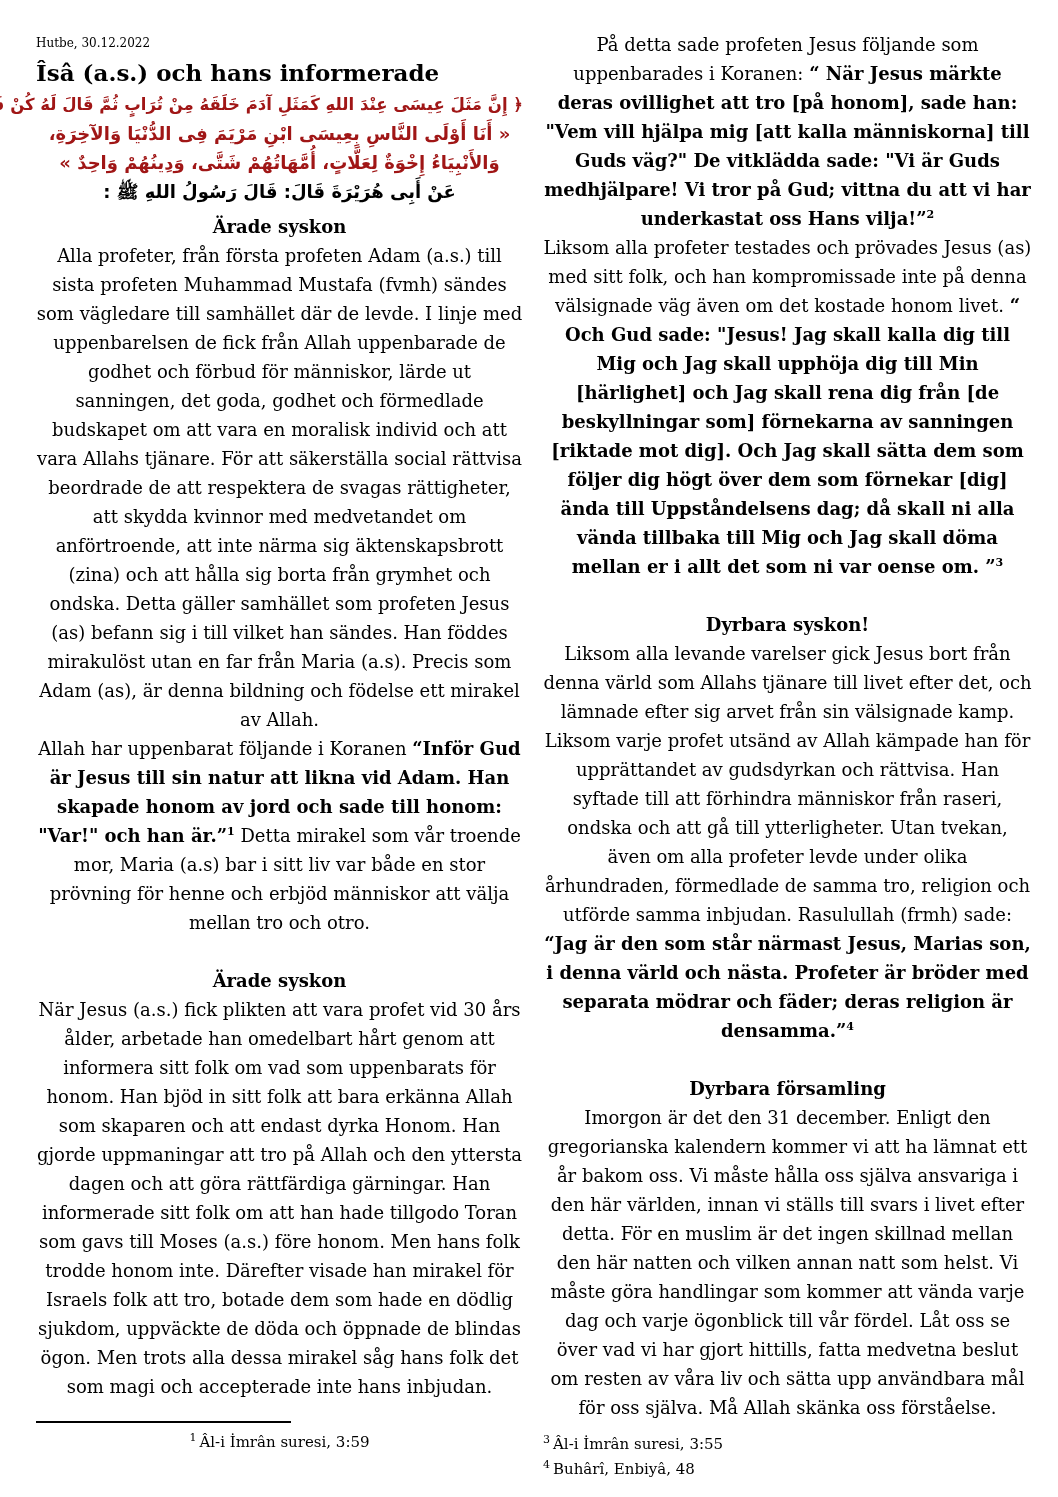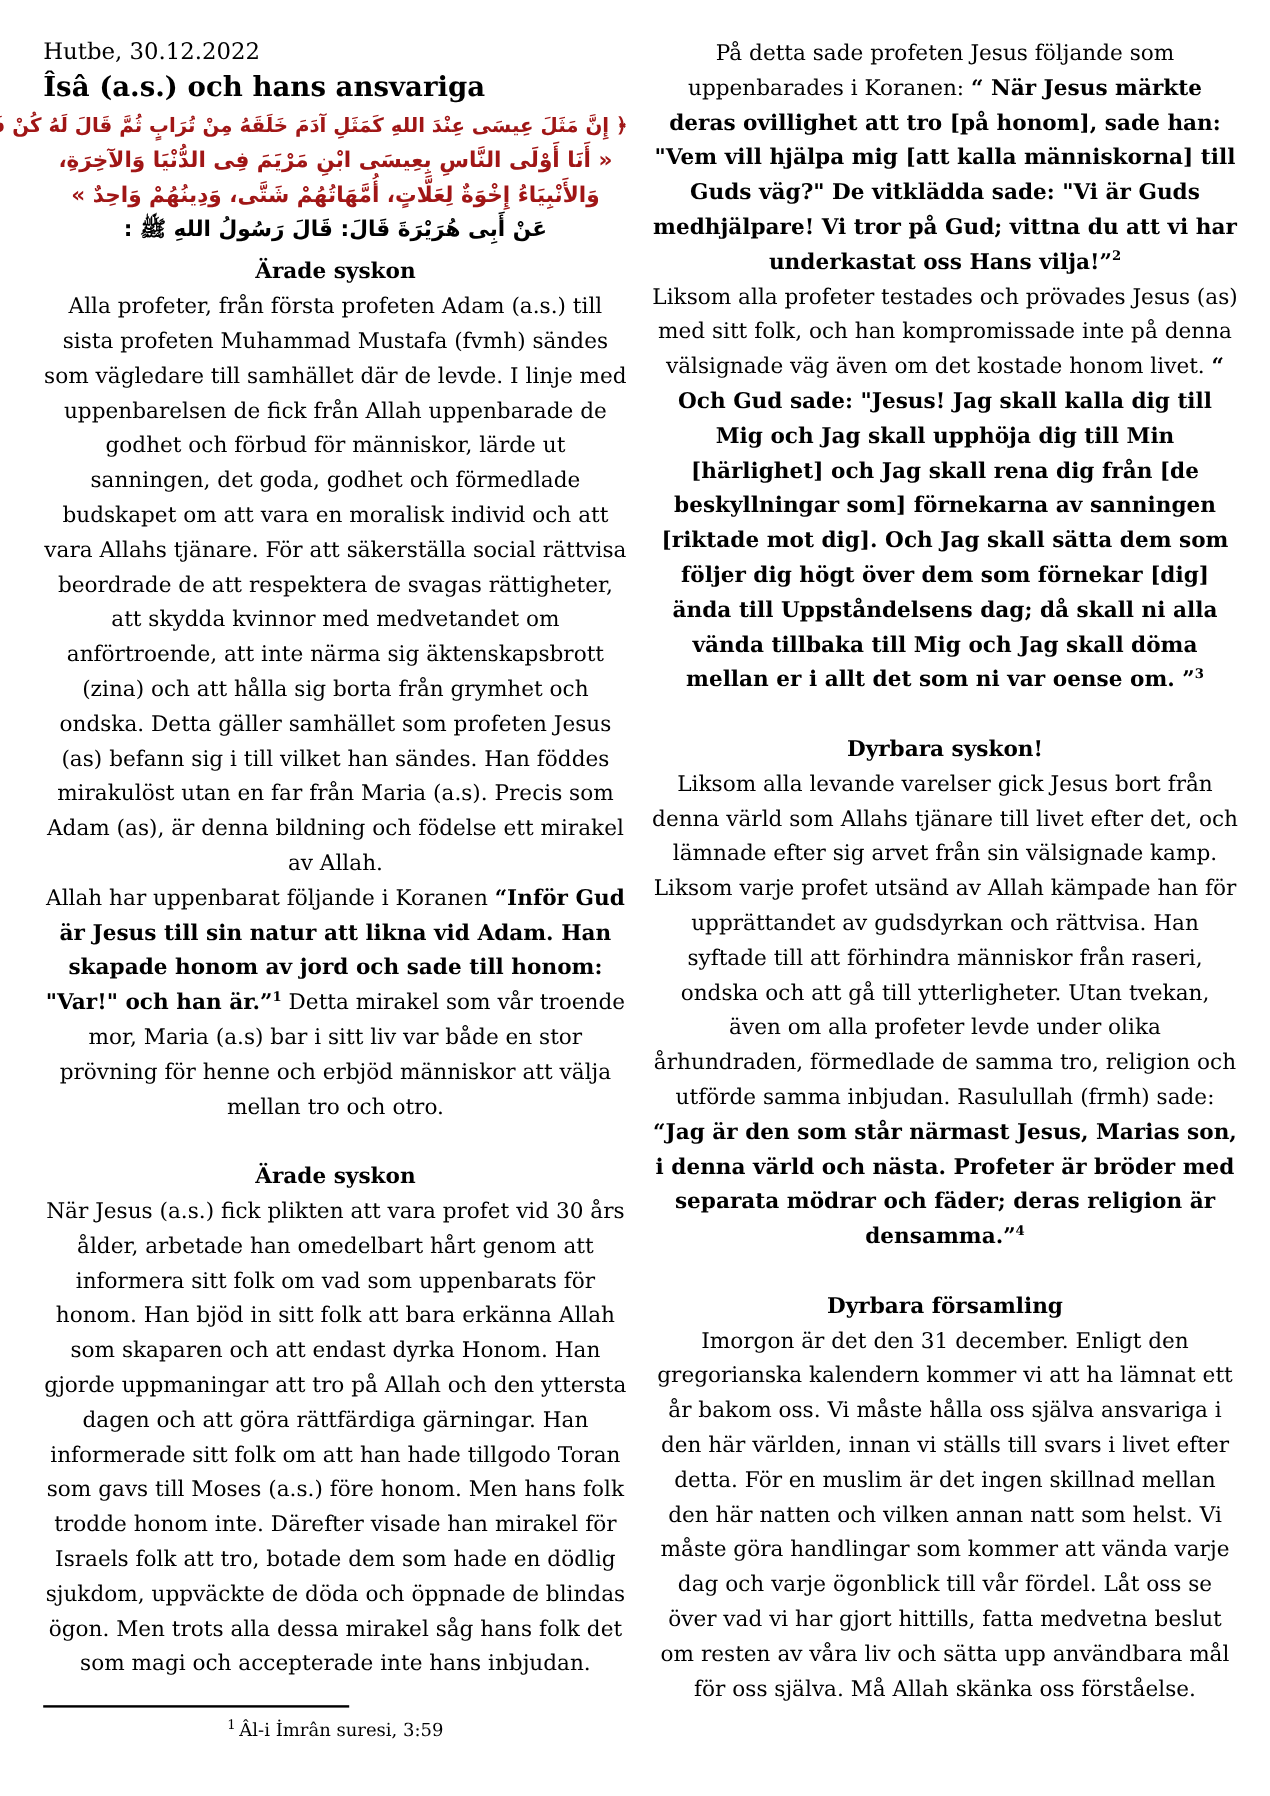--- a/index.html
+++ b/index.html
@@ -10,21 +10,21 @@
     background: #ffffff;
     color: #000000;
     font-family: "DejaVu Serif", "Liberation Serif", serif;
     overflow: hidden;
   }
   .col { position: absolute; top: 30px; }
   .col-left  { left: 36px;  width: 487px; }
   .col-right { left: 543px; width: 489px; }
 
   .date-line {
-    font-size: 19px;
+    font-size: 12px;
     line-height: 27px;
   }
   .doc-title {
     margin: 0;
     font-size: 23px;
     font-weight: bold;
     line-height: 31px;
   }
 
   .arabic {
@@ -60,21 +60,21 @@
   }
   .fn sup { margin-right: 3px; }
 </style>
 </head>
 <body>
 
 <div class="page">
 
   <div class="col col-left">
     <div class="date-line">Hutbe, 30.12.2022</div>
-    <h1 class="doc-title">Îsâ (a.s.) och hans ansvariga</h1>
+    <h1 class="doc-title">Îsâ (a.s.) och hans informerade</h1>
 
     <div class="arabic">
       <div class="ar ar-red ar-nowrap">﴿ إِنَّ مَثَلَ عِيسَى عِنْدَ اللهِ كَمَثَلِ آدَمَ خَلَقَهُ مِنْ تُرَابٍ ثُمَّ قَالَ لَهُ كُنْ فَيَكُونُ ﴾</div>
       <div class="ar ar-red">« أَنَا أَوْلَى النَّاسِ بِعِيسَى ابْنِ مَرْيَمَ فِى الدُّنْيَا وَالآخِرَةِ، وَالأَنْبِيَاءُ إِخْوَةٌ لِعَلَّاتٍ، أُمَّهَاتُهُمْ شَتَّى، وَدِينُهُمْ وَاحِدٌ »</div>
       <div class="ar ar-black">عَنْ أَبِى هُرَيْرَةَ قَالَ: قَالَ رَسُولُ اللهِ ﷺ :</div>
     </div>
 
     <div>
         <div class="heading"><span class="b">Ärade syskon</span></div>
         <div class="para"><span>Alla profeter, från första profeten Adam (a.s.) till sista profeten Muhammad Mustafa (fvmh) sändes som vägledare till samhället där de levde. I linje med uppenbarelsen de fick från Allah uppenbarade de godhet och förbud för människor, lärde ut sanningen, det goda, godhet och förmedlade budskapet om att vara en moralisk individ och att vara Allahs tjänare. För att säkerställa social rättvisa beordrade de att respektera de svagas rättigheter, att skydda kvinnor med medvetandet om anförtroende, att inte närma sig äktenskapsbrott (zina) och att hålla sig borta från grymhet och ondska. Detta gäller samhället som profeten Jesus (as) befann sig i till vilket han sändes. Han föddes mirakulöst utan en far från Maria (a.s). Precis som Adam (as), är denna bildning och födelse ett mirakel av Allah.</span></div>
@@ -96,14 +96,18 @@
         <div class="heading"><span class="b">Dyrbara församling</span></div>
         <div class="para"><span>Imorgon är det den 31 december. Enligt den gregorianska kalendern kommer vi att ha lämnat ett år bakom oss. Vi måste hålla oss själva ansvariga i den här världen, innan vi ställs till svars i livet efter detta. För en muslim är det ingen skillnad mellan den här natten och vilken annan natt som helst. Vi måste göra handlingar som kommer att vända varje dag och varje ögonblick till vår fördel. Låt oss se över vad vi har gjort hittills, fatta medvetna beslut om resten av våra liv och sätta upp användbara mål för oss själva. Må Allah skänka oss förståelse.</span></div>
       </div>
   </div>
 
   <div class="footnotes footnotes-left">
     <div class="fn-rule"></div>
     <div class="fn"><sup>1</sup><span>Âl-i İmrân suresi, 3:59</span></div>
   </div>
 
+  <div class="footnotes footnotes-right">
+    <div class="fn"><sup>3</sup><span>Âl-i İmrân suresi, 3:55</span></div>
+    <div class="fn"><sup>4</sup><span>Buhârî, Enbiyâ, 48</span></div>
+  </div>
 
 </div>
 
 </body></html>

